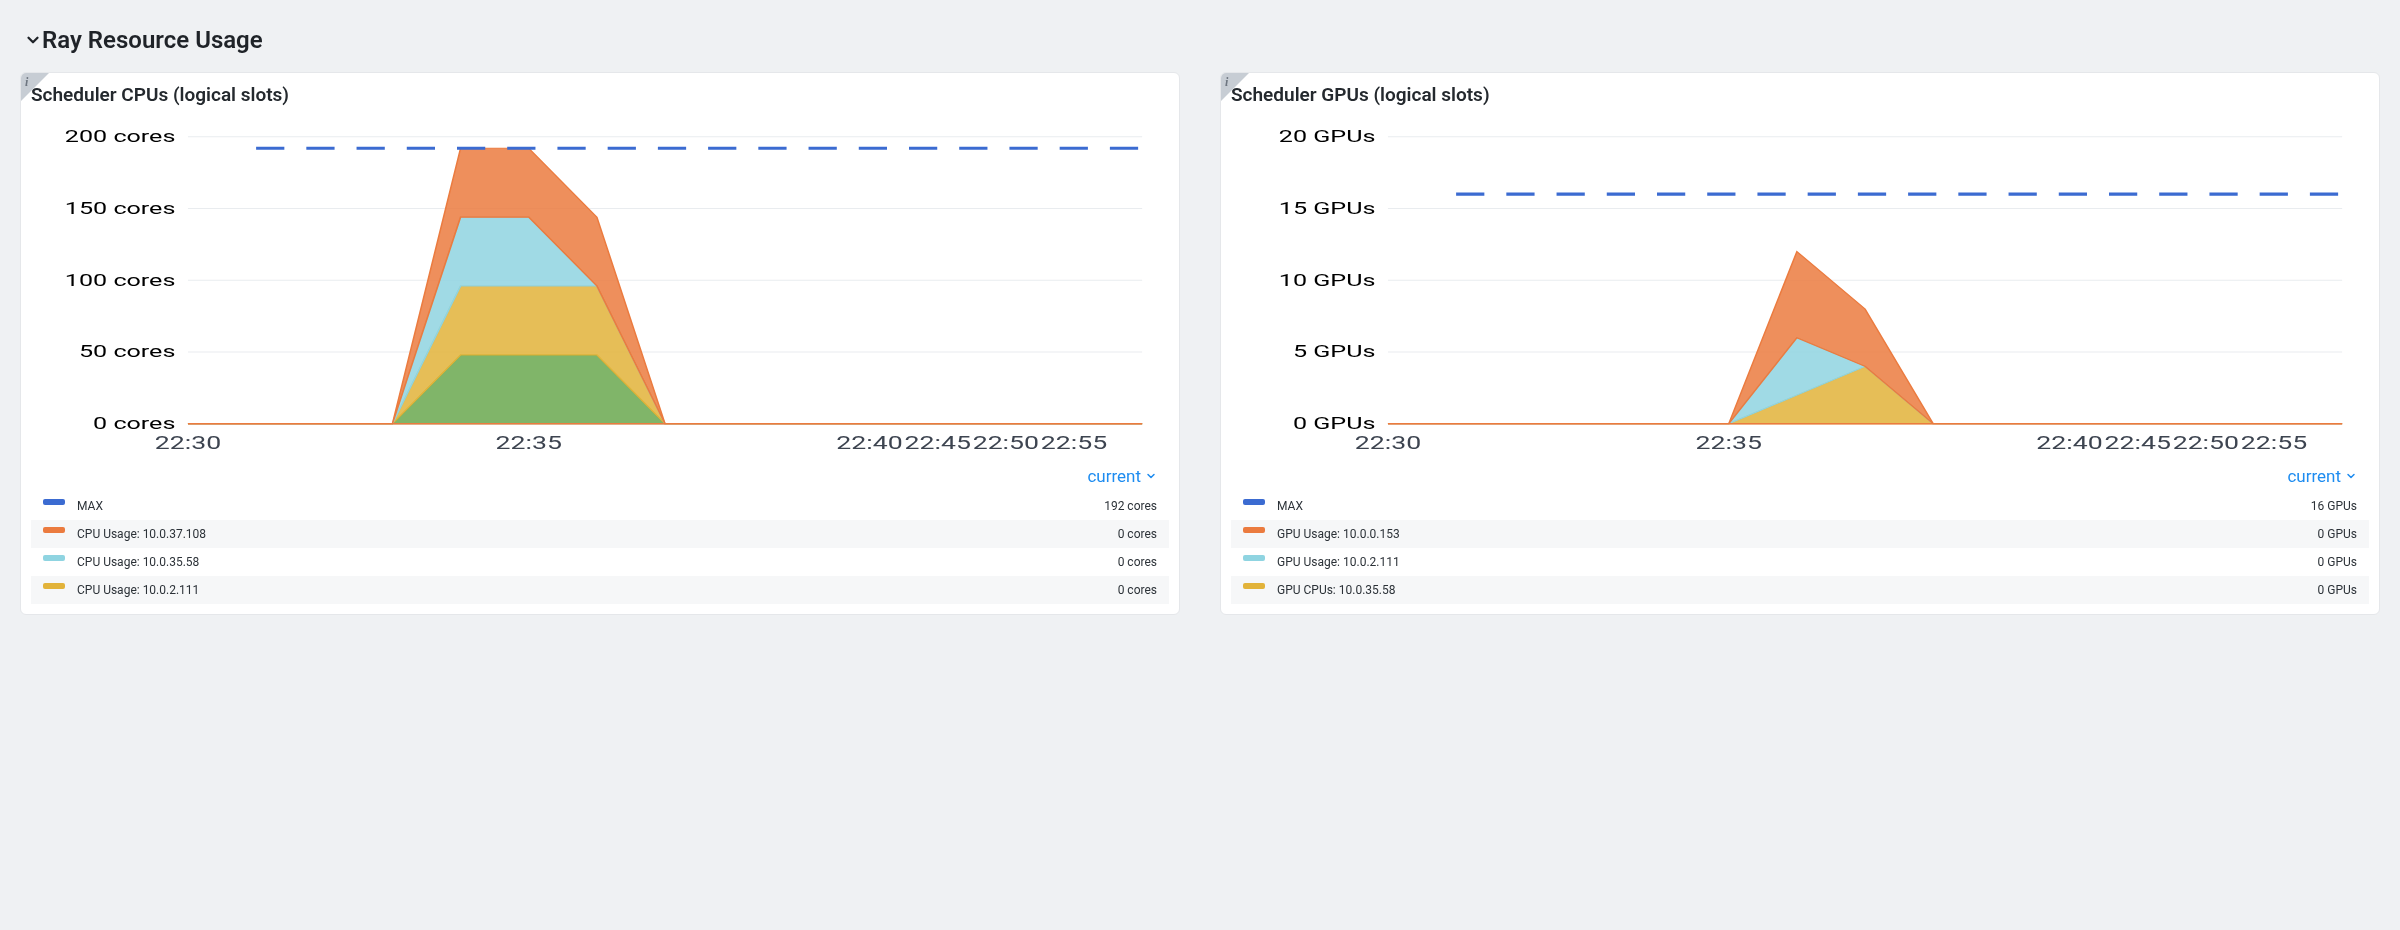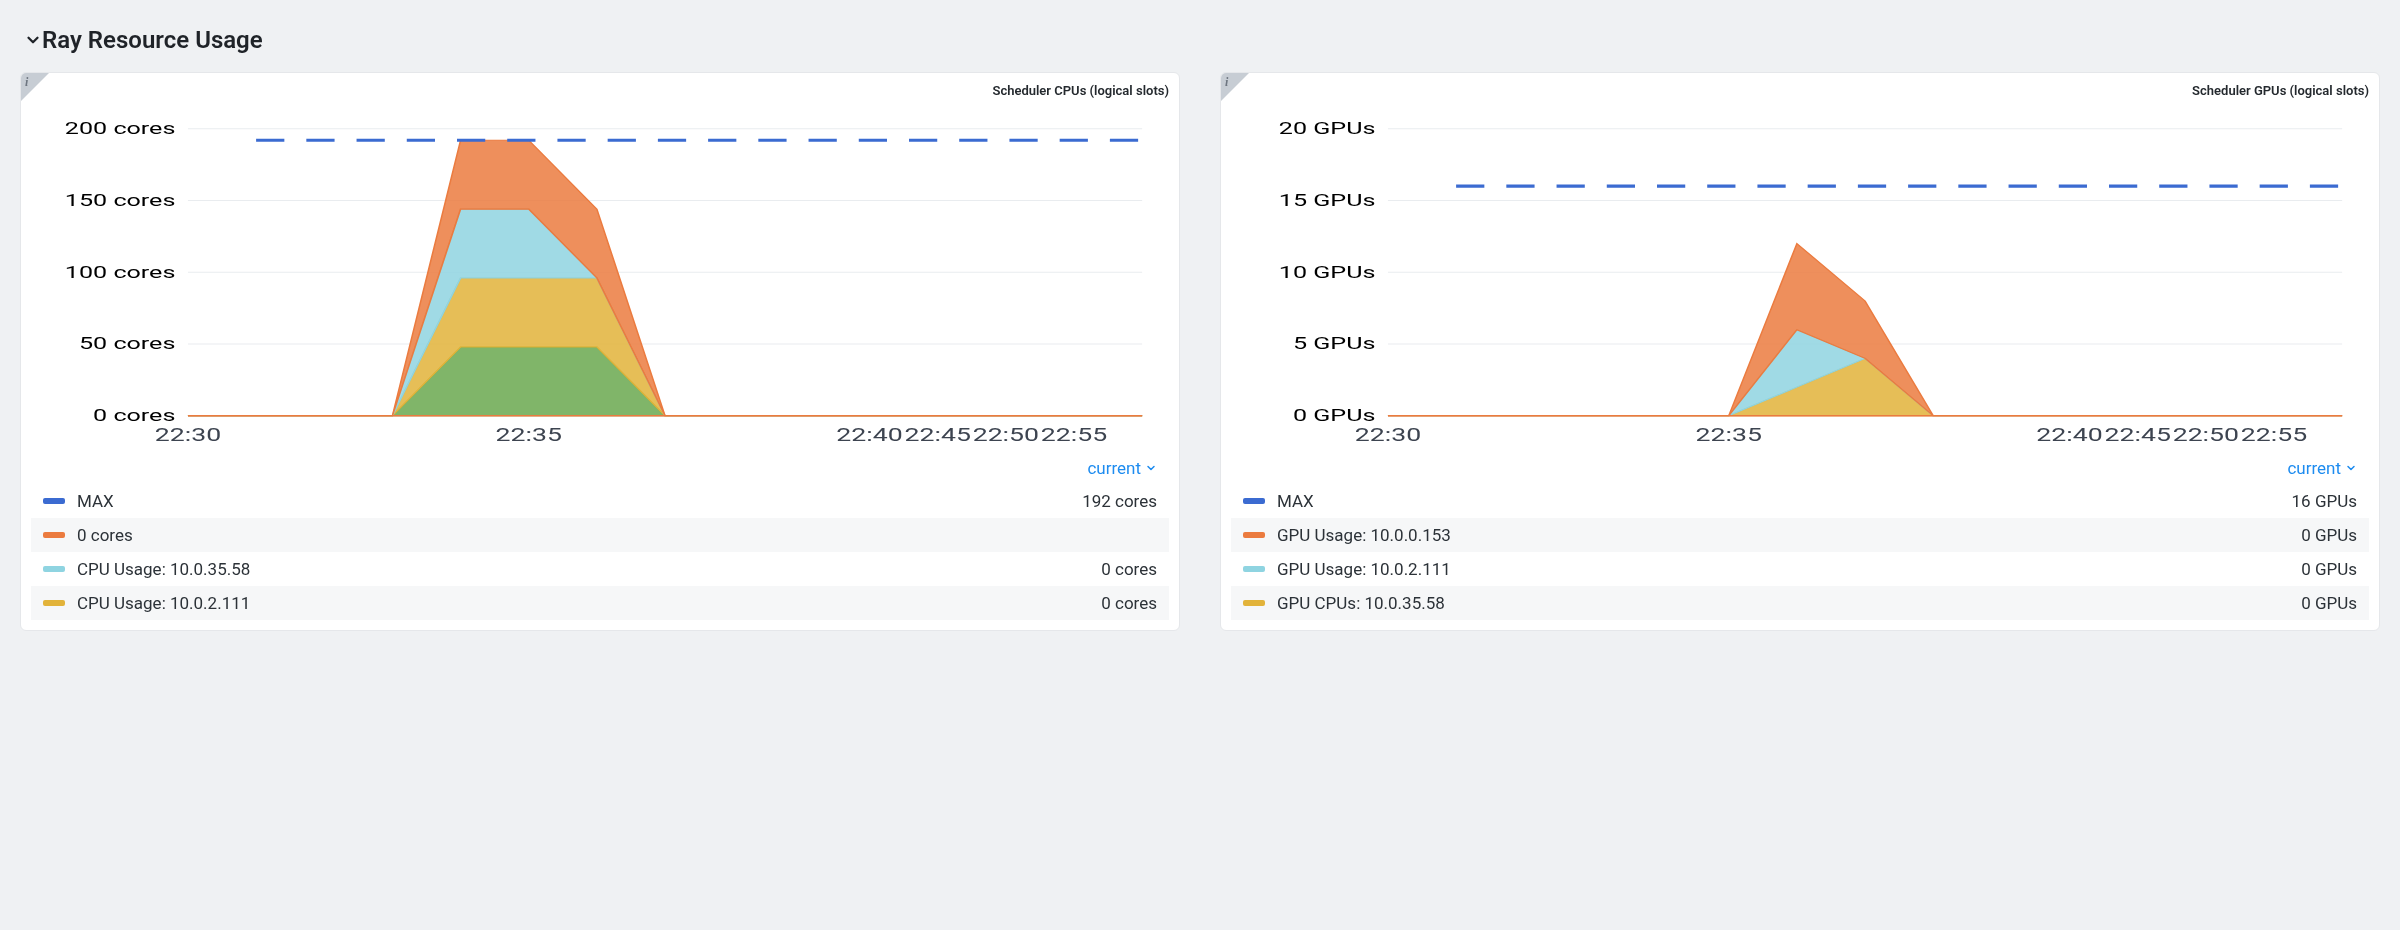--- a/index.html
+++ b/index.html
@@ -49,23 +49,23 @@
   .panel-corner .i {
     position: absolute;
     top: -26px; left: 4px;
     font-size: 12px;
     font-weight: 700;
     font-style: italic;
     color: #6e7681;
     font-family: Georgia, serif;
   }
   .panel-title {
-    text-align: right;
+    text-align: left;
     padding: 10px 10px 6px;
-    font-size: 13px;
+    font-size: 19px;
     font-weight: 600;
     color: #24292e;
   }
   .chart-area {
     position: relative;
     height: 350px;
     padding: 4px 18px 4px 10px;
   }
   svg.chart { width: 100%; height: 100%; display: block; }
   .axis text { font-size: 17px; fill: #3d4450; }
@@ -84,23 +84,22 @@
     color: #1e8cf0;
     font-size: 17px;
     cursor: pointer;
   }
   .legend-header .cur svg { width: 12px; height: 12px; }
   .legend {
     padding: 0 10px 10px;
   }
   .legend-row {
     display: flex;
-    align-items: center;
     padding: 7px 12px;
-    font-size: 17px;
+    font-size: 12px;
     color: #2c3238;
   }
   .legend-row:nth-child(even) { background: #f6f7f8; }
   .legend-swatch {
     width: 22px; height: 6px; border-radius: 2px;
     margin-right: 12px;
     flex: 0 0 22px;
   }
   .legend-label { flex: 1 1 auto; white-space: nowrap; overflow: hidden; text-overflow: ellipsis; }
   .legend-value { flex: 0 0 auto; }
@@ -162,20 +161,21 @@
    </span>
       </div>
       <div class="legend">
         <div class="legend-row">
           <span class="legend-swatch" style="background: rgb(59, 107, 209);"></span>
           <span class="legend-label">MAX</span>
           <span class="legend-value">192 cores</span>
         </div>
         <div class="legend-row">
           <span class="legend-swatch" style="background: rgb(235, 123, 63);"></span>
+          <span class="legend-label">CPU Usage: 10.0.37.108</span>
           <span class="legend-value">0 cores</span>
         </div>
         <div class="legend-row">
           <span class="legend-swatch" style="background: rgb(143, 212, 225);"></span>
           <span class="legend-label">CPU Usage: 10.0.35.58</span>
           <span class="legend-value">0 cores</span>
         </div>
         <div class="legend-row">
           <span class="legend-swatch" style="background: rgb(226, 179, 58);"></span>
           <span class="legend-label">CPU Usage: 10.0.2.111</span>

